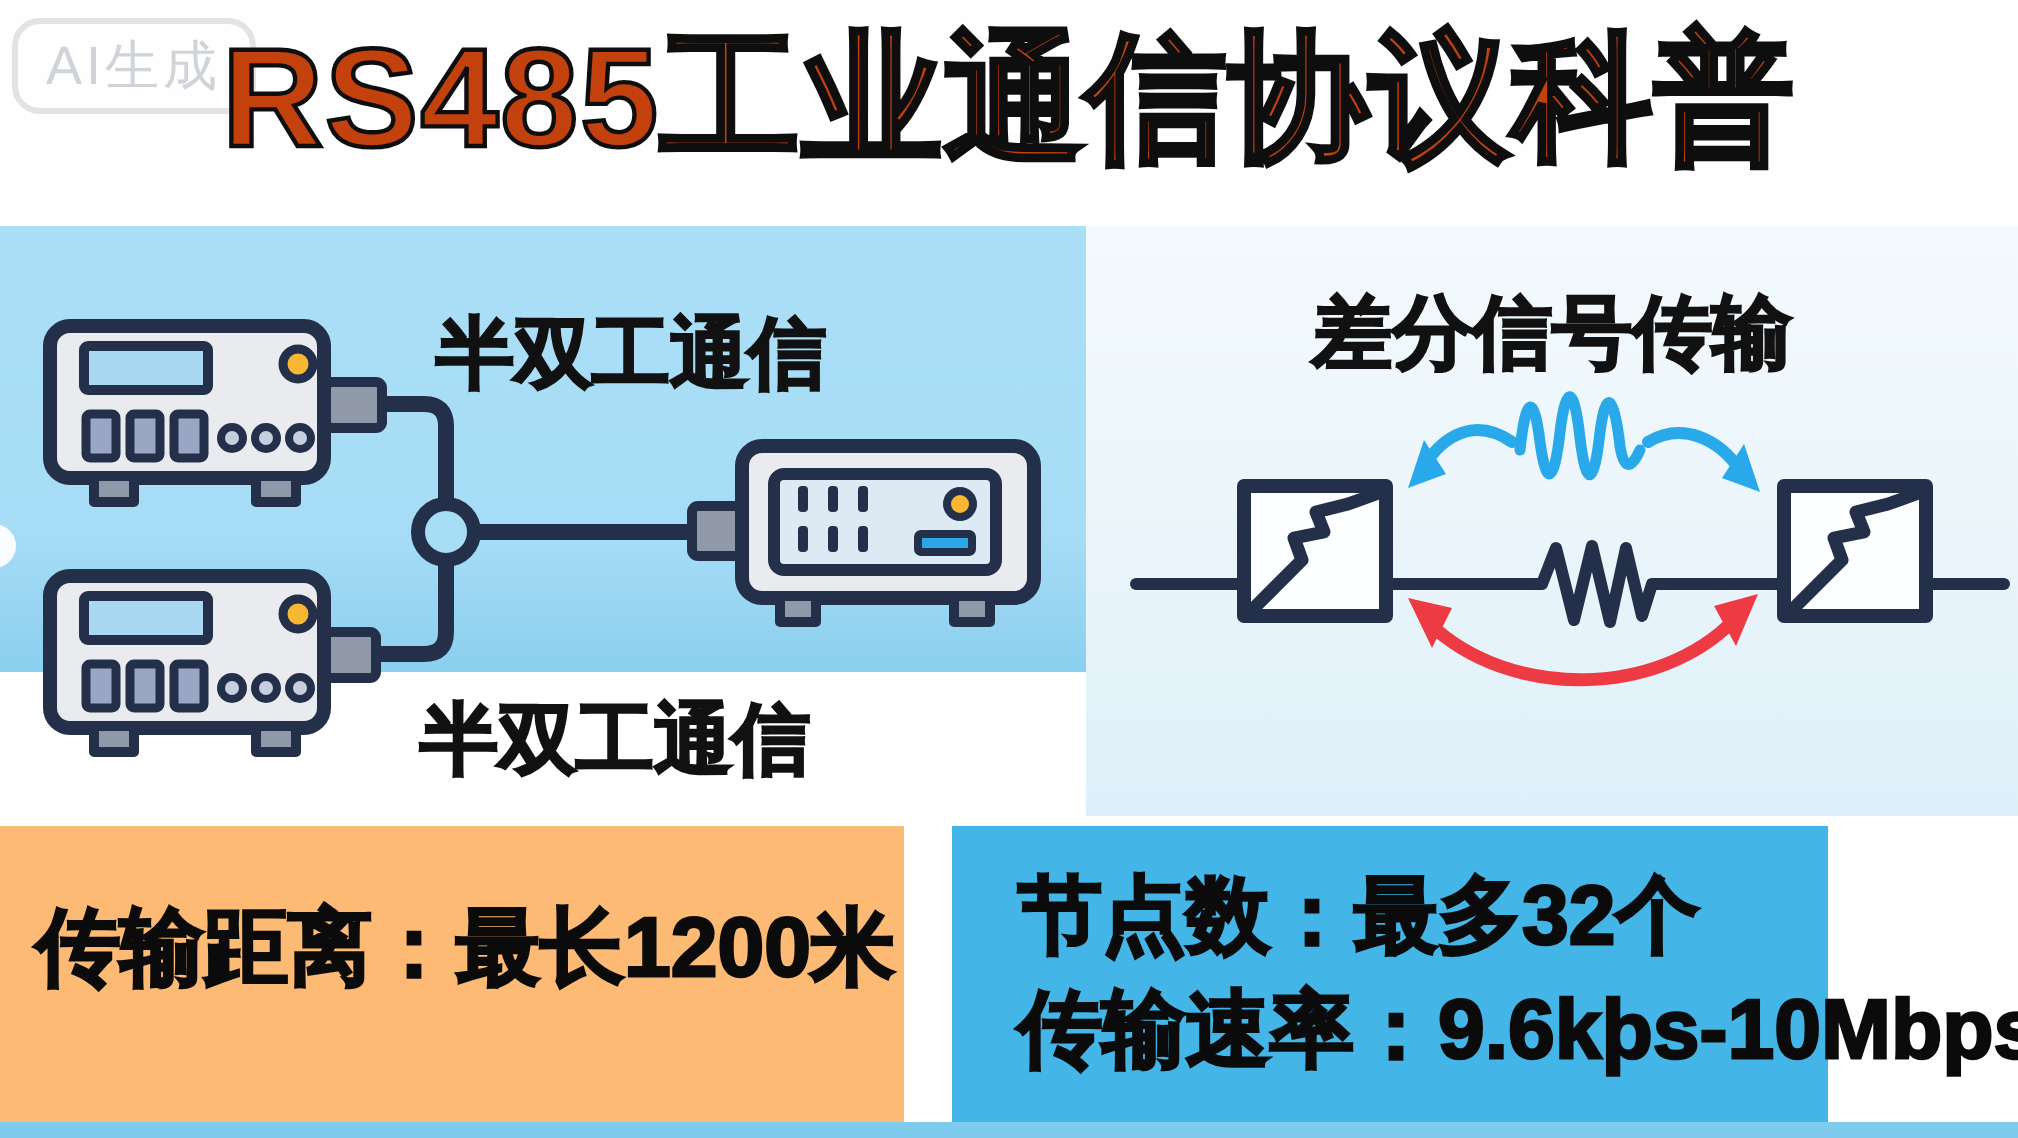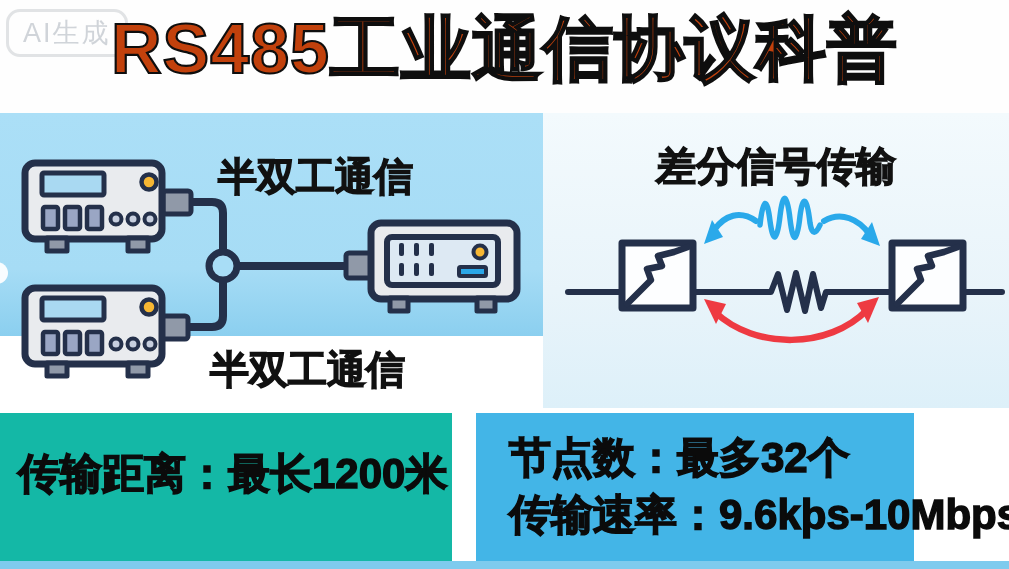--- a/index.html
+++ b/index.html
@@ -20,21 +20,21 @@
                  background:linear-gradient(180deg,#f3fafd 0%,#e9f4fa 60%,#ddf0f9 100%); }
   .scene { position:absolute; left:0; top:0; }
 
   .cjk-label { position:absolute; font-weight:900; color:#111; white-space:nowrap;
                -webkit-text-stroke:1.3px #111; }
   #label-halfduplex-top    { left:218px; top:37px;  font-size:39px; }
   #label-halfduplex-bottom { left:210px; top:230px; font-size:39px; }
   #label-differential      { left:0; width:466px; text-align:center; top:26px; font-size:40px; }
 
   
-  #bottom-left  { position:absolute; left:0;    top:413px; width:452px; height:150px; background:#14b8a6; }
+  #bottom-left  { position:absolute; left:0;    top:413px; width:452px; height:150px; background:#fdba74; }
   #bottom-right { position:absolute; left:476px; top:413px; width:438px; height:150px; background:#43b5e7; }
   #bottom-strip { position:absolute; left:0; top:561px; width:1009px; height:8px; background:#7ecbee; }
   .stat { font-weight:900; color:#0b0b0b; -webkit-text-stroke:1.4px #0b0b0b; white-space:nowrap; font-size:42px; }
   #stat-distance { position:absolute; left:18px; top:33px; }
   #stat-nodes    { position:absolute; left:33px; top:17px; }
   #stat-rate     { position:absolute; left:33px; top:74px; }
 </style>
 </head>
 <body>
 

